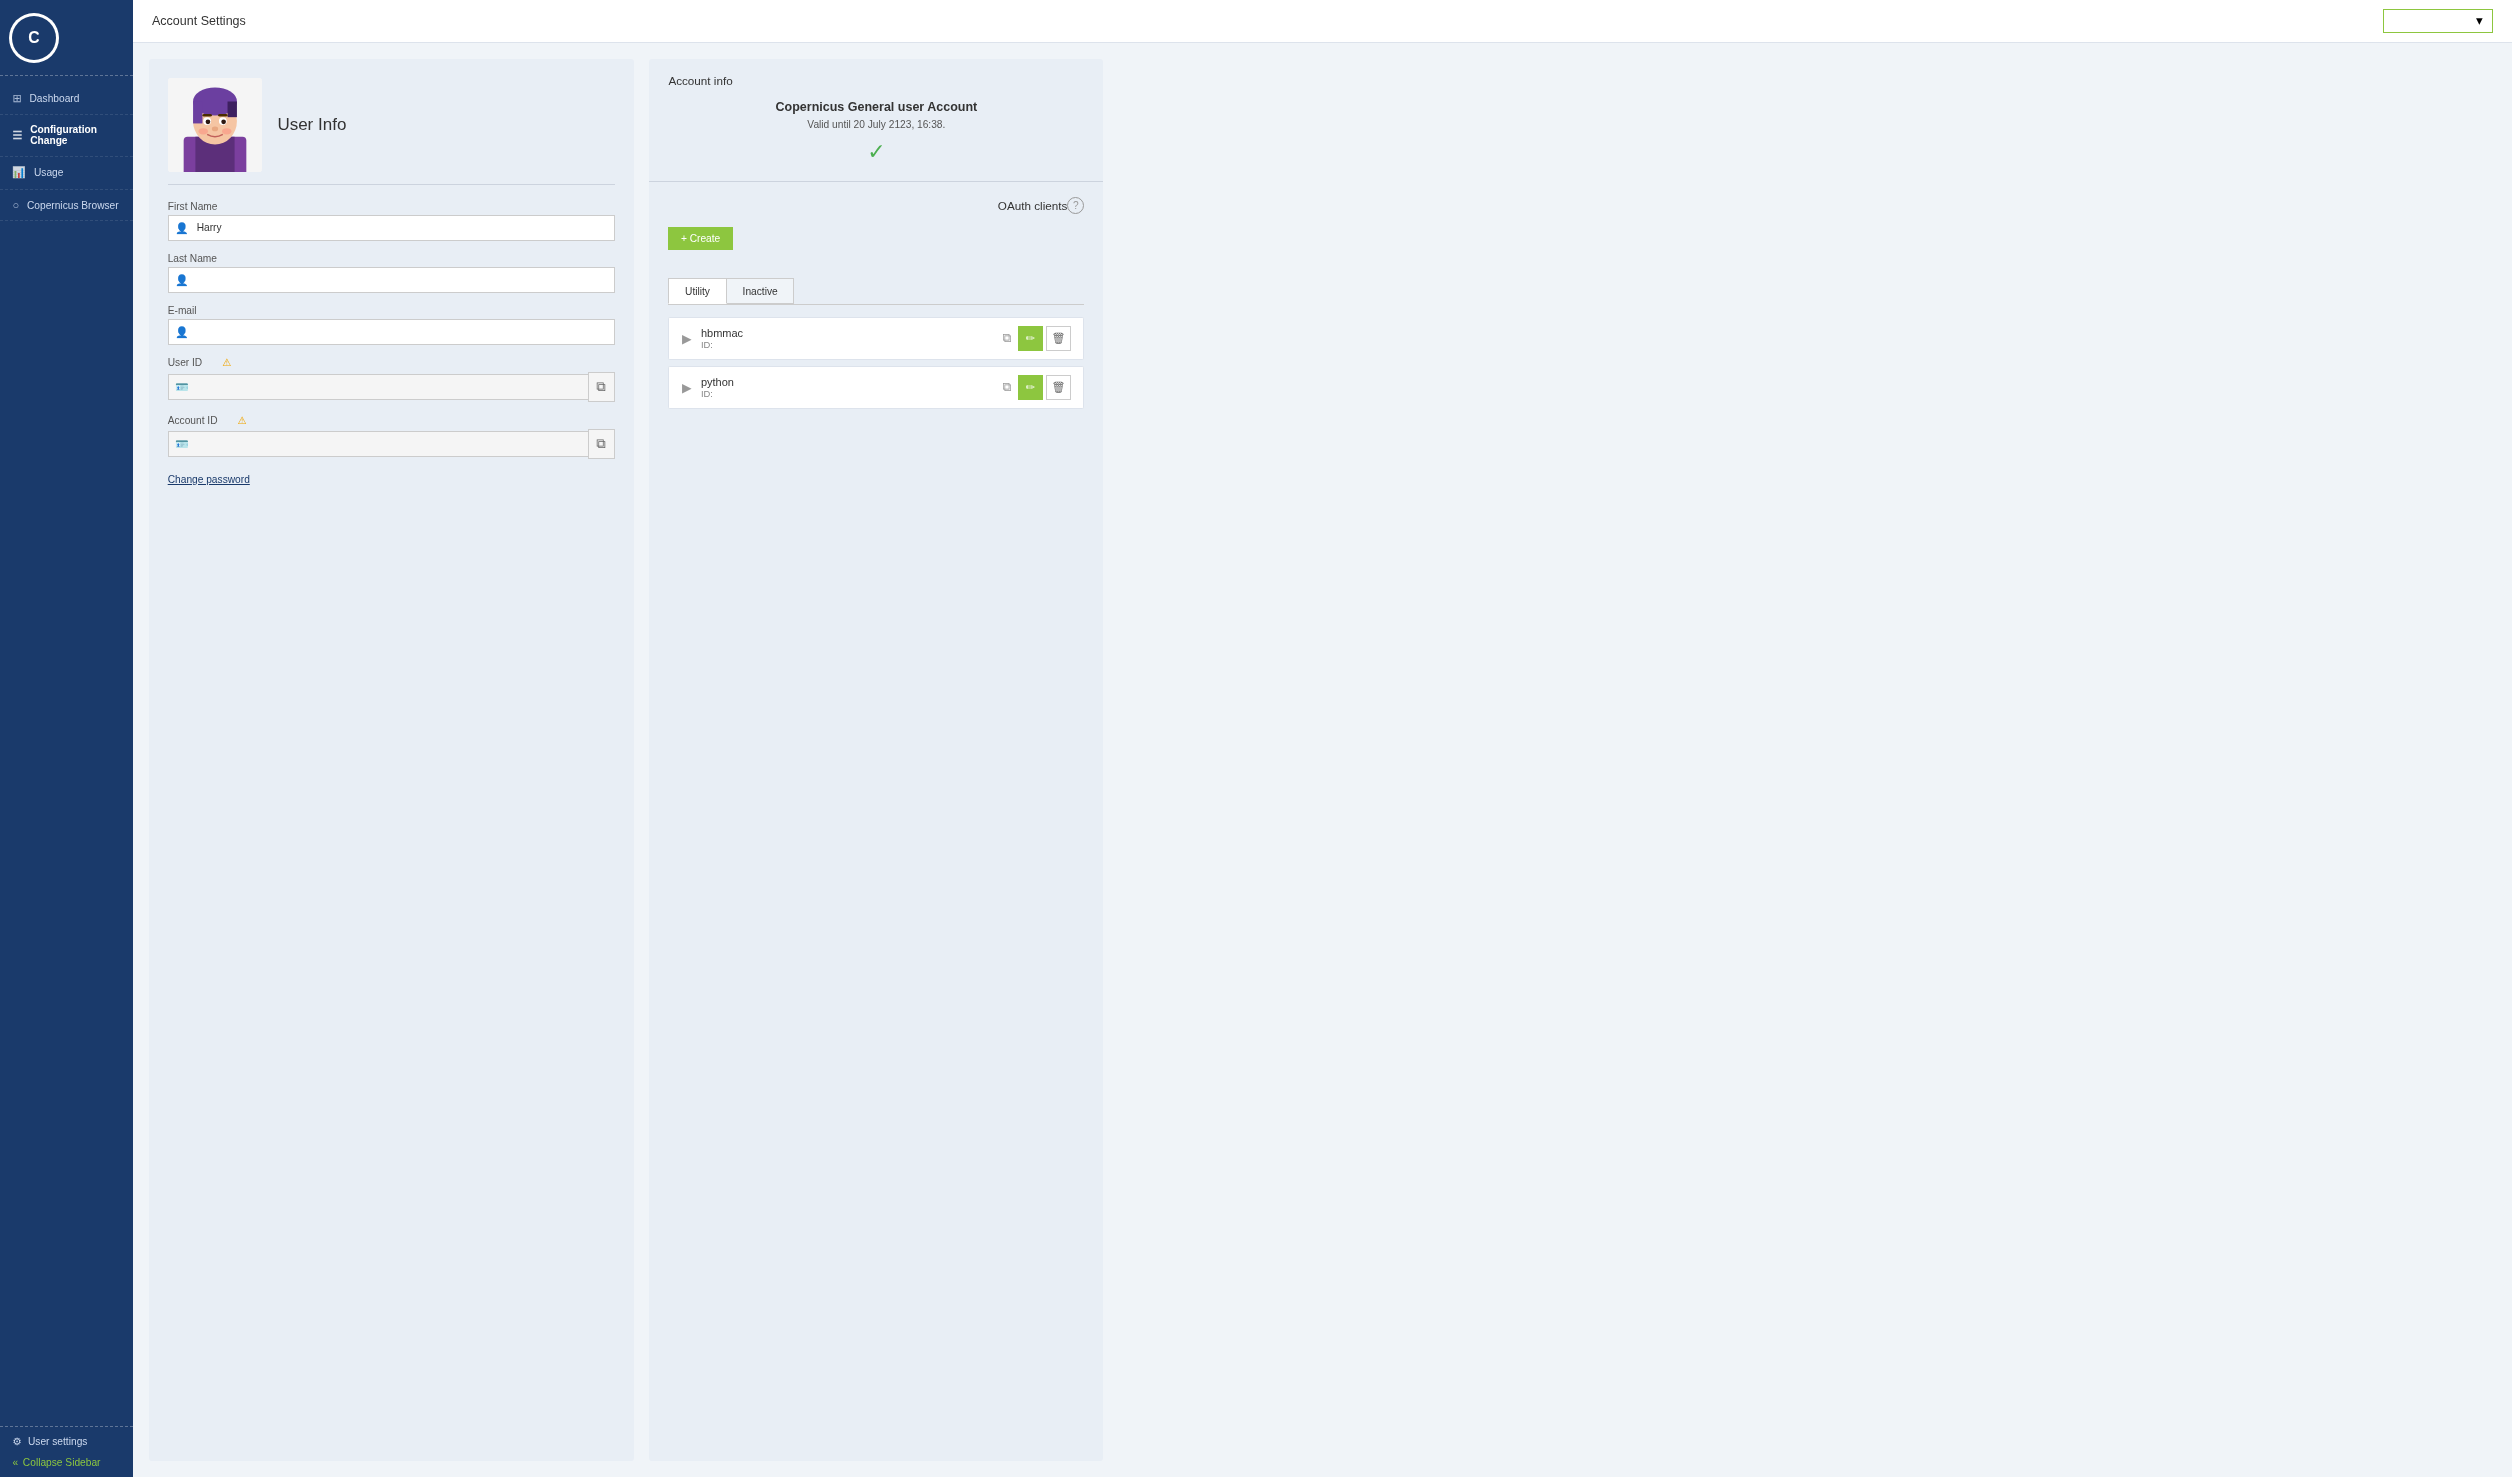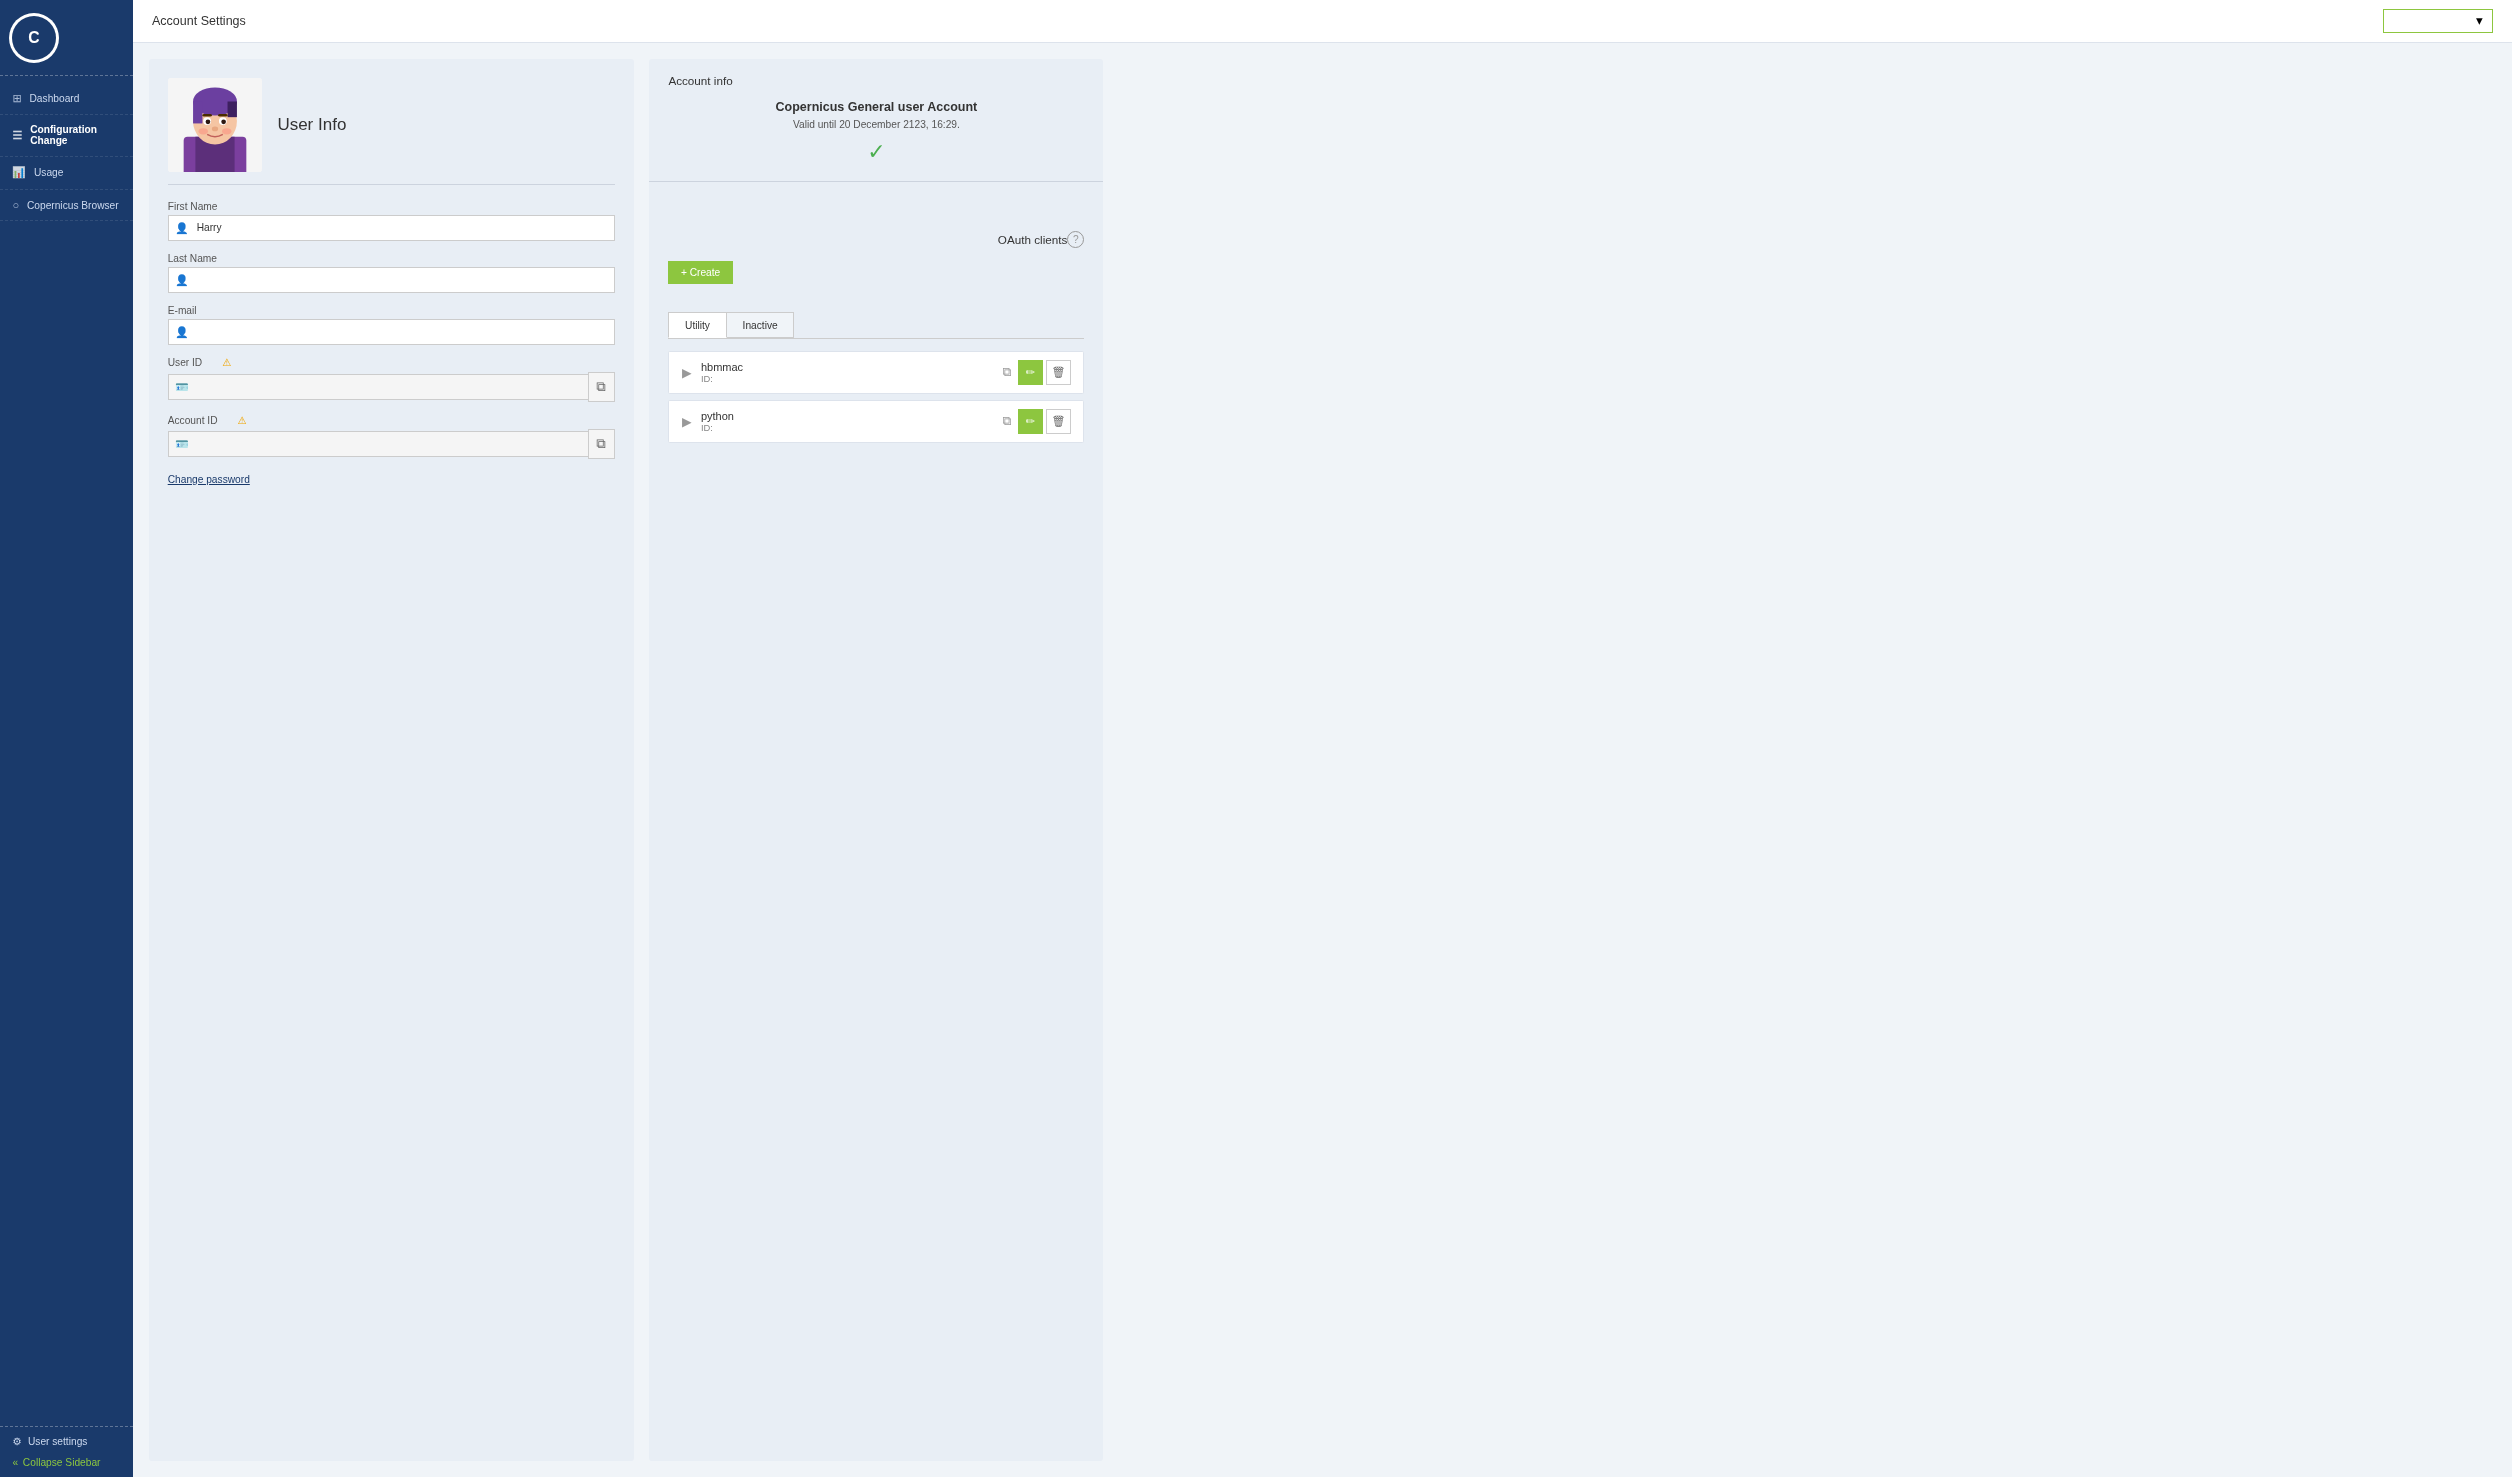--- a/index.html
+++ b/index.html
@@ -204,21 +204,20 @@
     }
 
     
     .account-info-panel {
       background: #e8eef5;
       border-radius: 3.1px;
       flex: 1;
       display: flex;
       flex-direction: column;
       max-width: 454px;
-      gap: 34px;
     }
     .account-info-section {
       padding: 15.7px 19px;
       border-bottom: 0.8px solid #ccd3de;
     }
     .section-title {
       font-size: 11.7px;
       color: #333;
       margin-bottom: 12.5px;
       font-weight: normal;
@@ -501,21 +500,21 @@
 
       <button class="change-password">Change password</button>
     </div>
 
     <div class="account-info-panel">
 
       <div class="account-info-section">
         <h3 class="section-title">Account info</h3>
         <div class="account-type">
           <div class="account-name">Copernicus General user Account</div>
-          <div class="account-valid">Valid until 20 December 2123, 16:29.</div>
+          <div class="account-valid">Valid until 20 July 2123, 16:38.</div>
           <div class="check-icon">✓</div>
         </div>
       </div>
 
       <div class="oauth-section">
         <div class="oauth-header">
           <h3 class="oauth-title">OAuth clients</h3>
           <div class="help-icon">?</div>
         </div>
         <button class="create-btn">+ Create</button>

